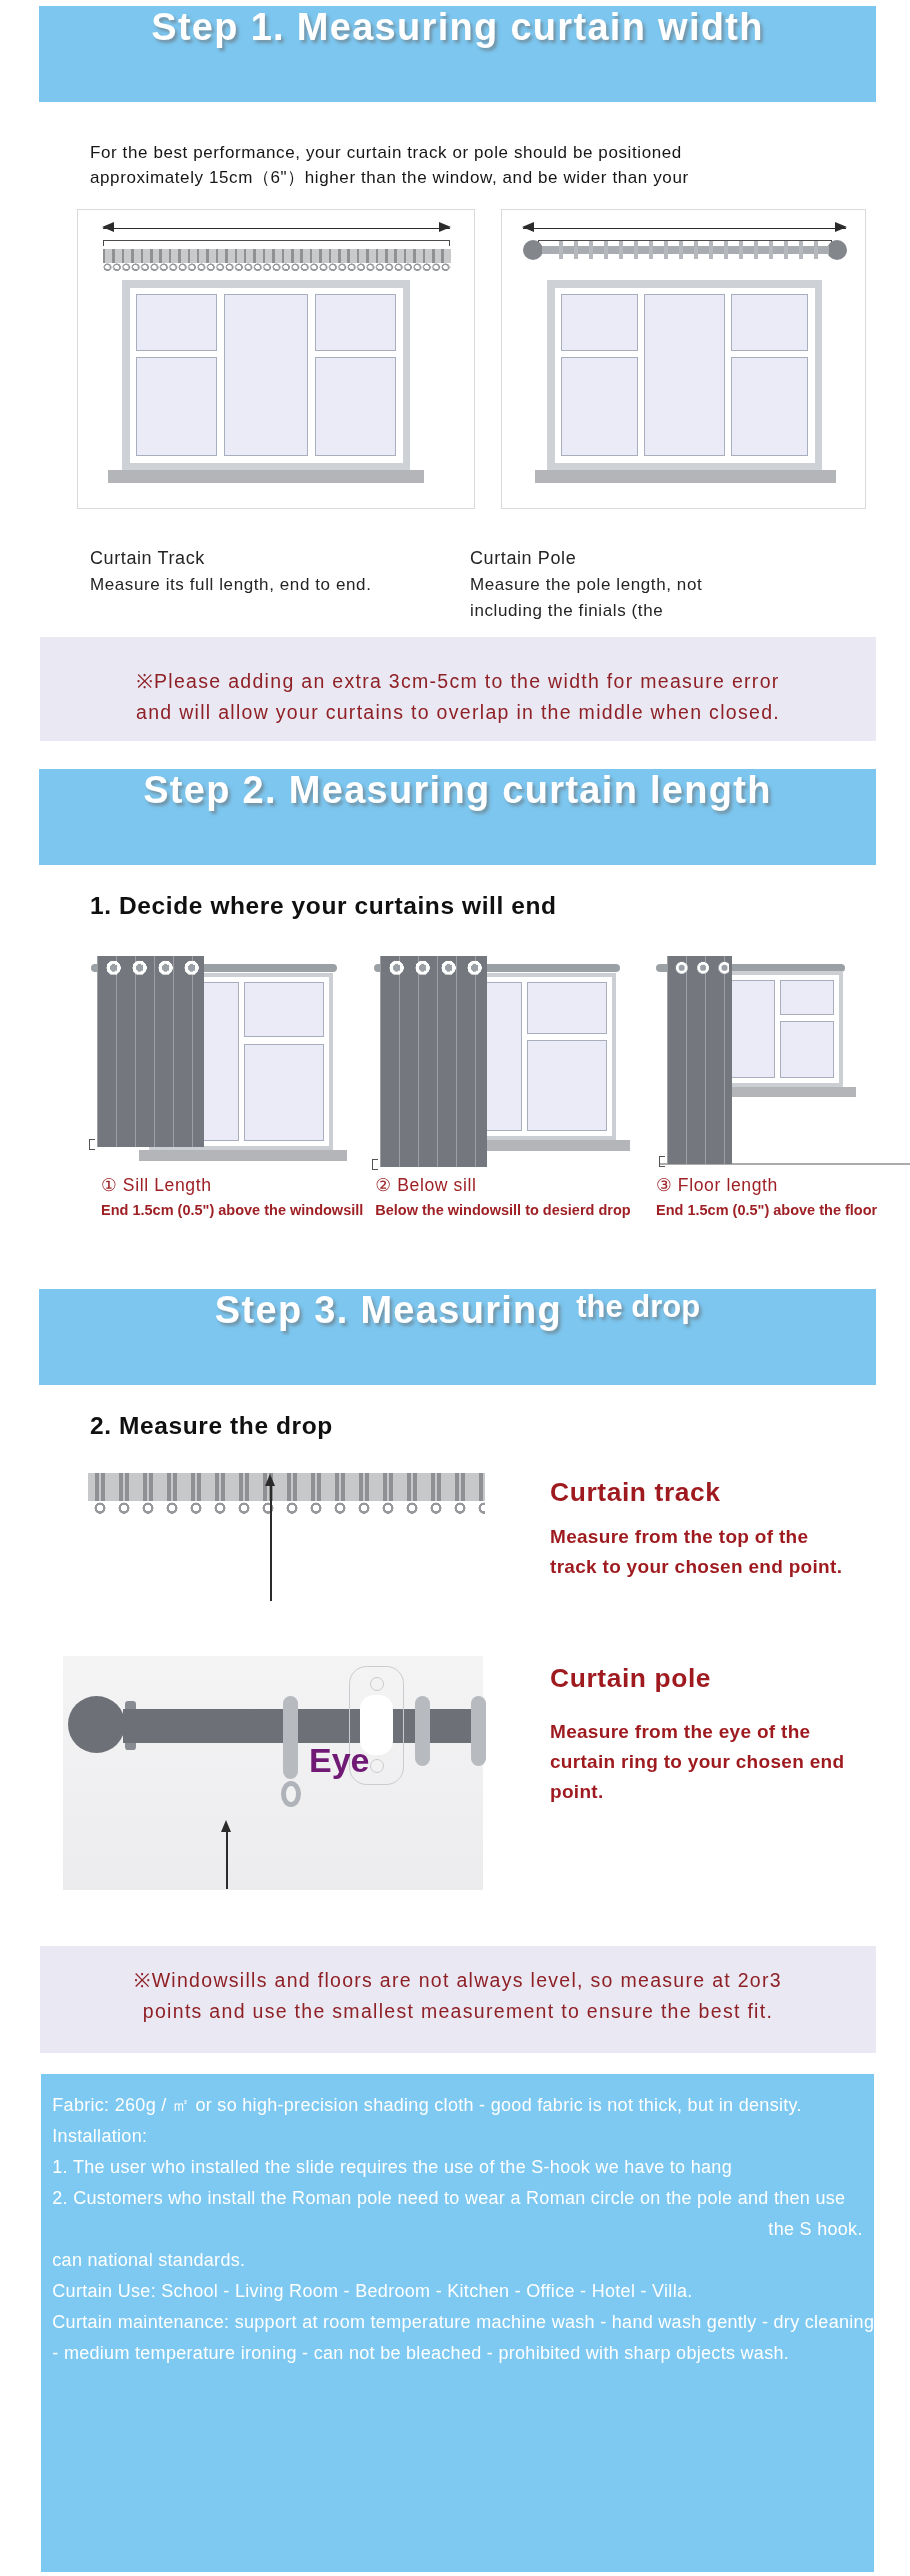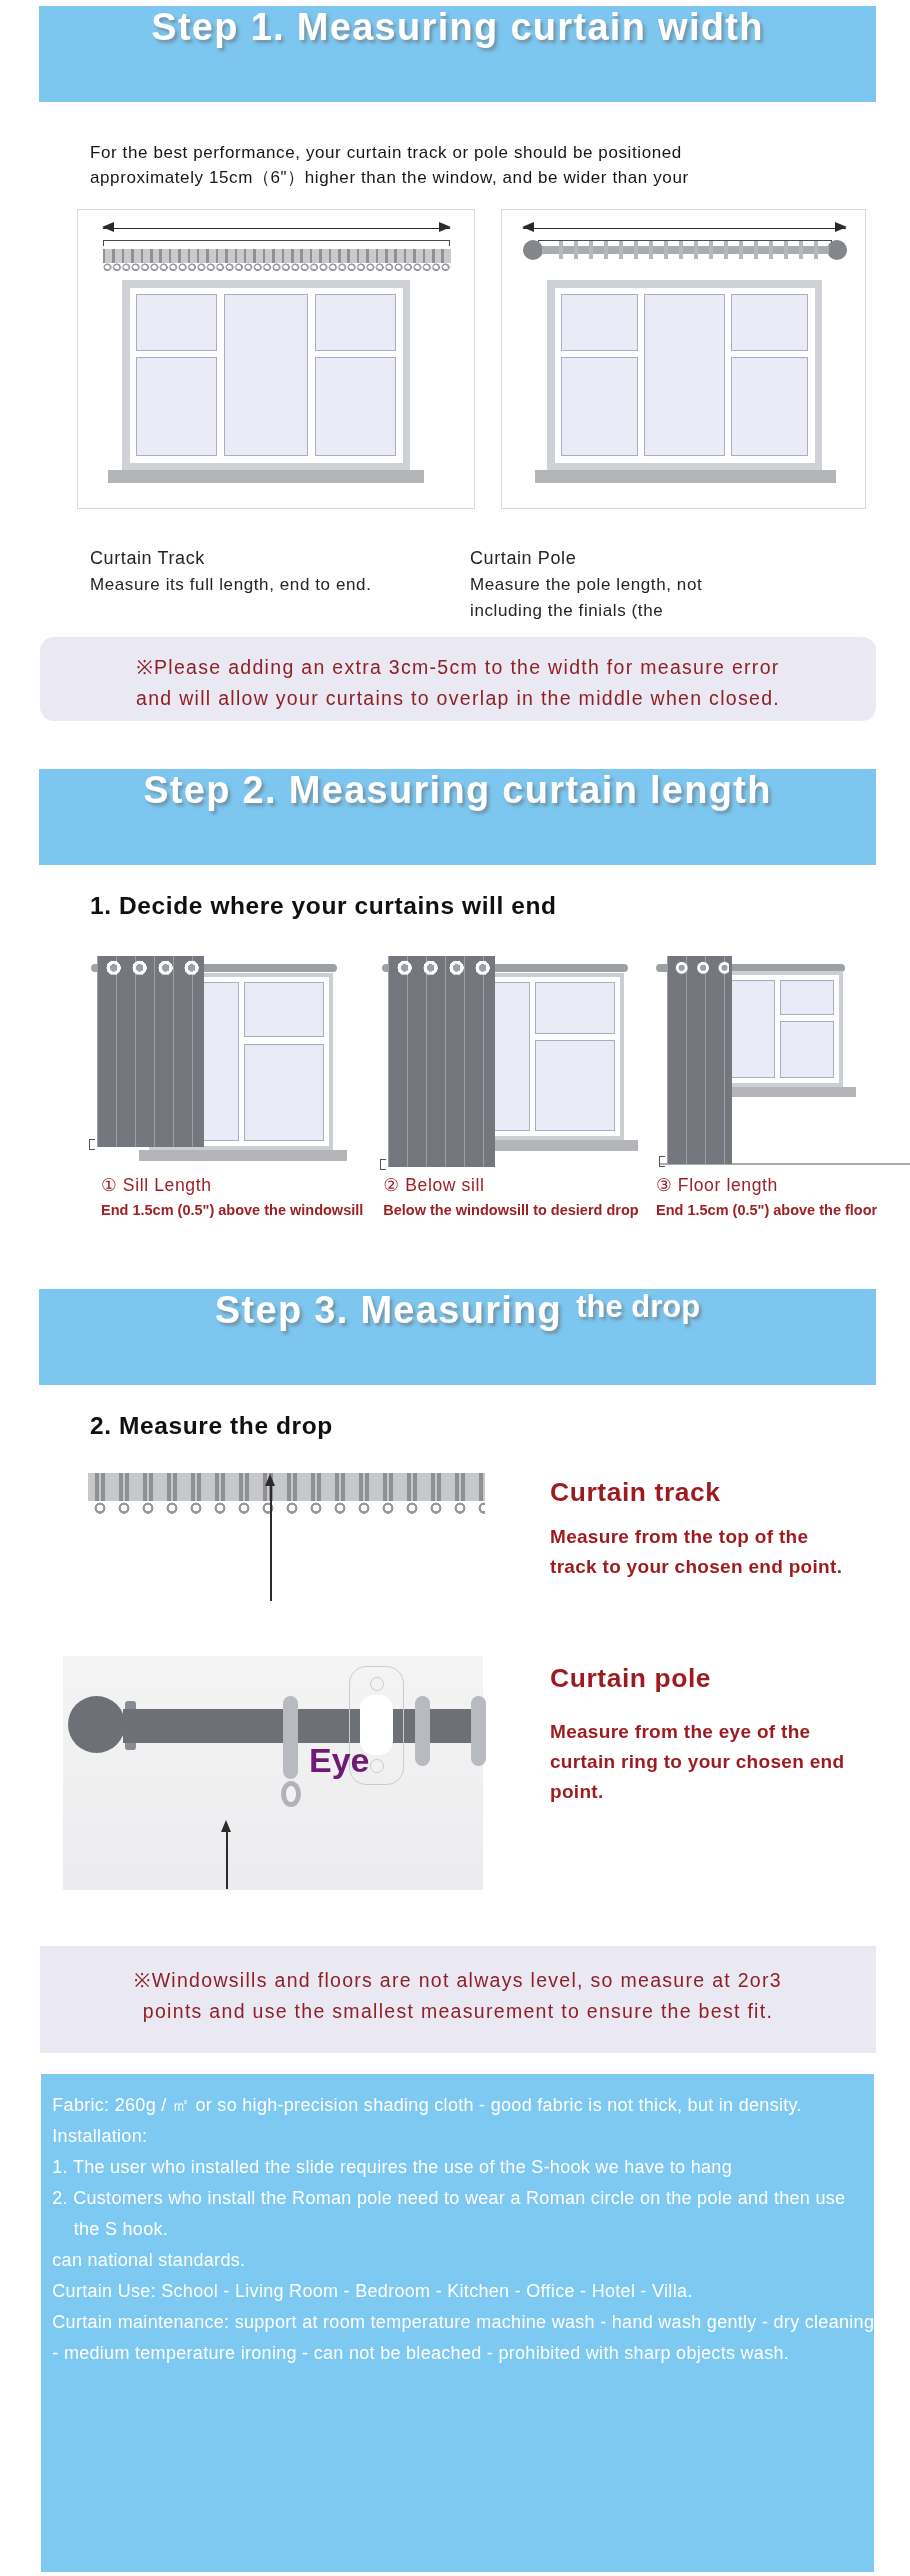--- a/index.html
+++ b/index.html
@@ -67,29 +67,29 @@
   .cap-title { font-size:18px; }
   .cap-text  { font-size:17px; }
   #cap-track-title { left:90px; top:548px; }
   #cap-track-desc  { left:90px; top:575px; }
   #cap-pole-title  { left:470px; top:548px; }
   #cap-pole-l1     { left:470px; top:575px; }
   #cap-pole-l2     { left:470px; top:601px; }
   
   .note { position:absolute; left:40px; width:836px; background:#e9e8f3;
     color:#8f2025; text-align:center; font-size:19.5px; line-height:31px; letter-spacing:1.3px; }
-  .note1 { top:637px; height:84px; padding-top:15px;border-radius:14px; }
+  .note1 { top:637px; height:104px; padding-top:29px; }
   .note2 { top:1946px; height:107px; padding-top:19px; }
   
   .h2 { position:absolute; left:90px; font-size:24.5px; font-weight:bold; color:#101010; letter-spacing:0.6px; white-space:nowrap; }
   #h2-step2 { top:892px; }
   #h2-step3 { top:1412px; }
   
   .cd { position:absolute; top:955px; width:252px; height:264px; }
-  #cd1 { left:91px; } #cd2 { left:374px;margin-left:8px; } #cd3 { left:656px; width:239px; }
+  #cd1 { left:91px; } #cd2 { left:374px; } #cd3 { left:656px; width:239px; }
   .cd-pole { position:absolute; top:8.8px; height:8.2px; background:#9ba0a5; border-radius:4.4px; left:0; right:6.3px; }
   #cd3 .cd-pole { right:50px; }
   .cdw { position:absolute; display:flex; gap:5px; padding:5px; background:#fff; border:4.4px solid #cbced3; }
   #cd1 .cdw { left:58px; top:17.6px; width:184px; height:177px; }
   #cd2 .cdw { left:58px; top:17.6px; width:184px; height:167px; }
   #cd3 .cdw { left:55px; top:16.4px; width:132px; height:116px; }
   .cd-sill { position:absolute; background:#b4b5b8; }
   #cd1 .cd-sill { left:48px; top:195px; width:208px; height:11.3px; }
   #cd2 .cd-sill { left:48px; top:185px; width:208px; height:11.3px; }
   #cd3 .cd-sill { left:45px; top:132px; width:155px; height:10px; }
@@ -144,21 +144,21 @@
   .p3-bracket .hole.top { top:10px; } .p3-bracket .hole.bottom { top:92px; }
   .p3-slot { position:absolute; left:297px; top:39px; width:33px; height:60px; background:#ffffff; border-radius:14px; }
   .p3-eye { position:absolute; left:218px; top:125px; width:20px; height:26.4px;
     border:5px solid #b0b4ba; border-radius:50%; background:#f2f2f3; }
   #arrow-eye { left:226px; top:1831px; height:58px; }
   .eye-label { position:absolute; left:309px; top:1741px; font-size:34px; font-weight:bold; color:#701a75; }
   
   .details { position:absolute; left:41px; top:2074px; width:833px; height:498px;
     background:#7ec9f1; color:#ffffff; padding:16.4px 11.3px 0 11.3px; }
   .details div { font-size:18px; line-height:31px; letter-spacing:0.3px; white-space:nowrap; }
-  .details .indent { padding-left:21.4px; }
+  .details .indent { padding-left:21.4px;text-align:right; }
 </style>
 </head>
 <body>
 
 <div class="page">
 
   <section class="banner b1">
     <span class="banner-text">Step 1. Measuring curtain width</span>
   </section>
 

